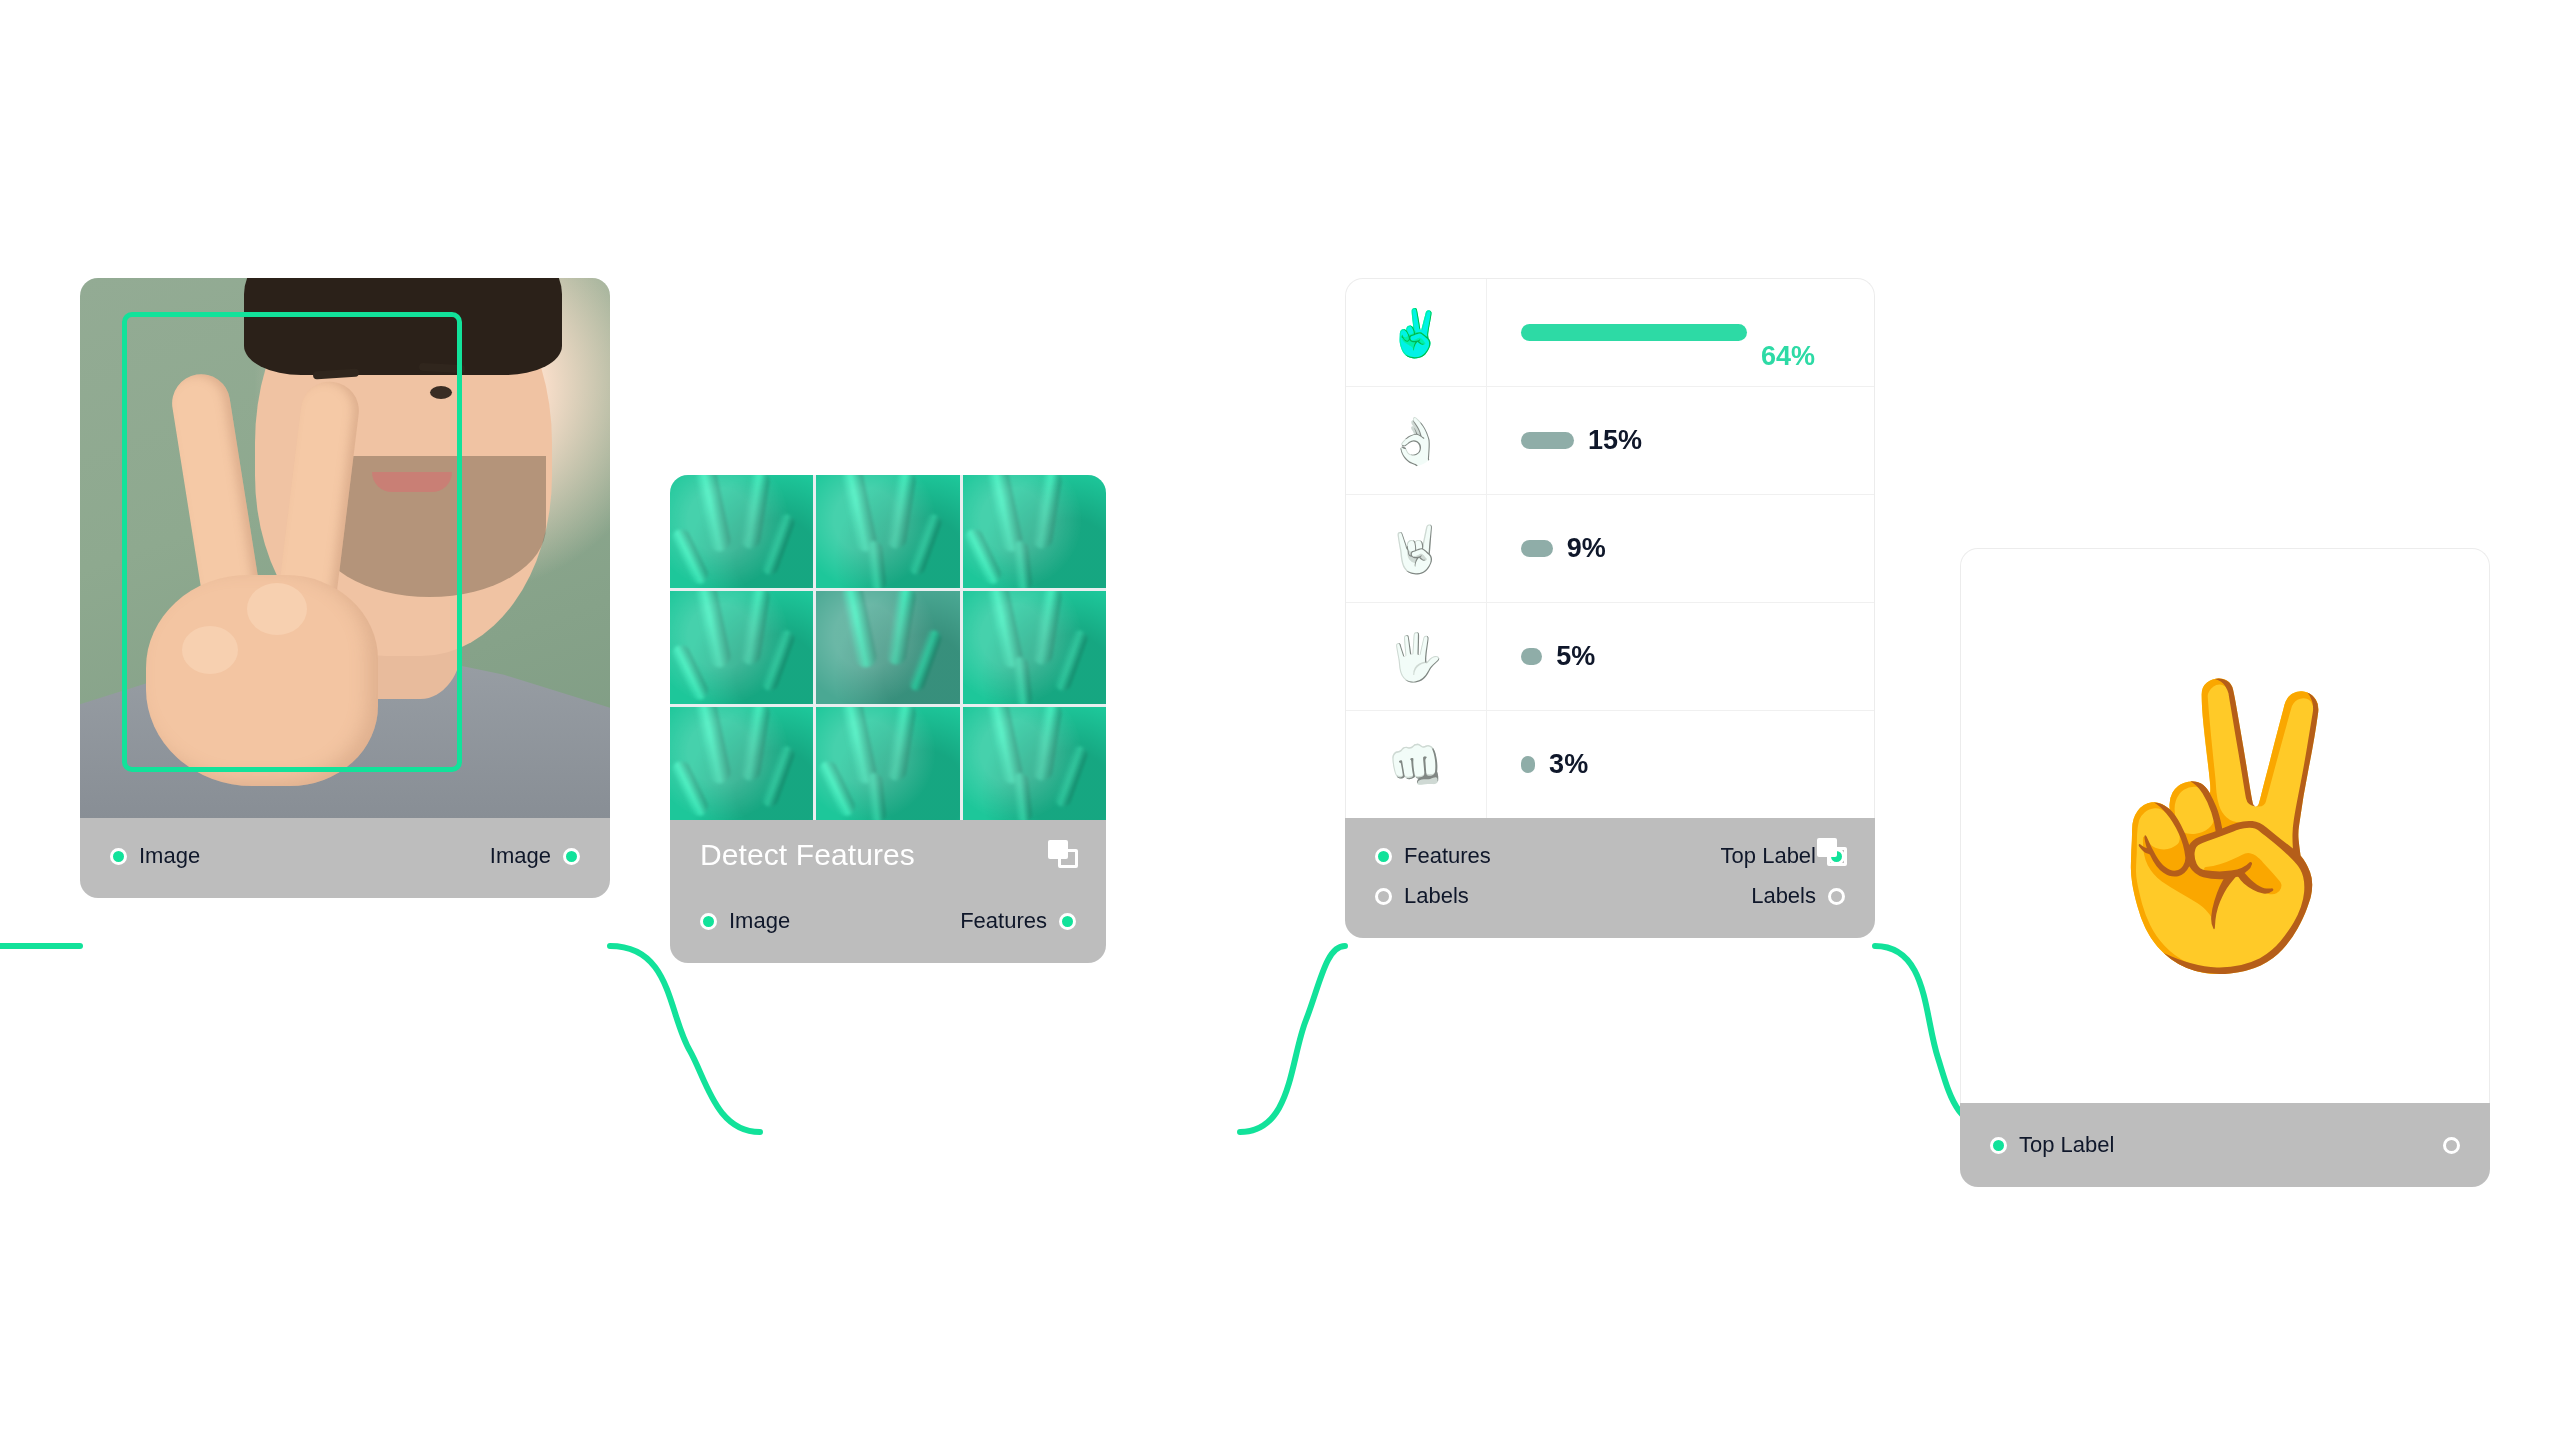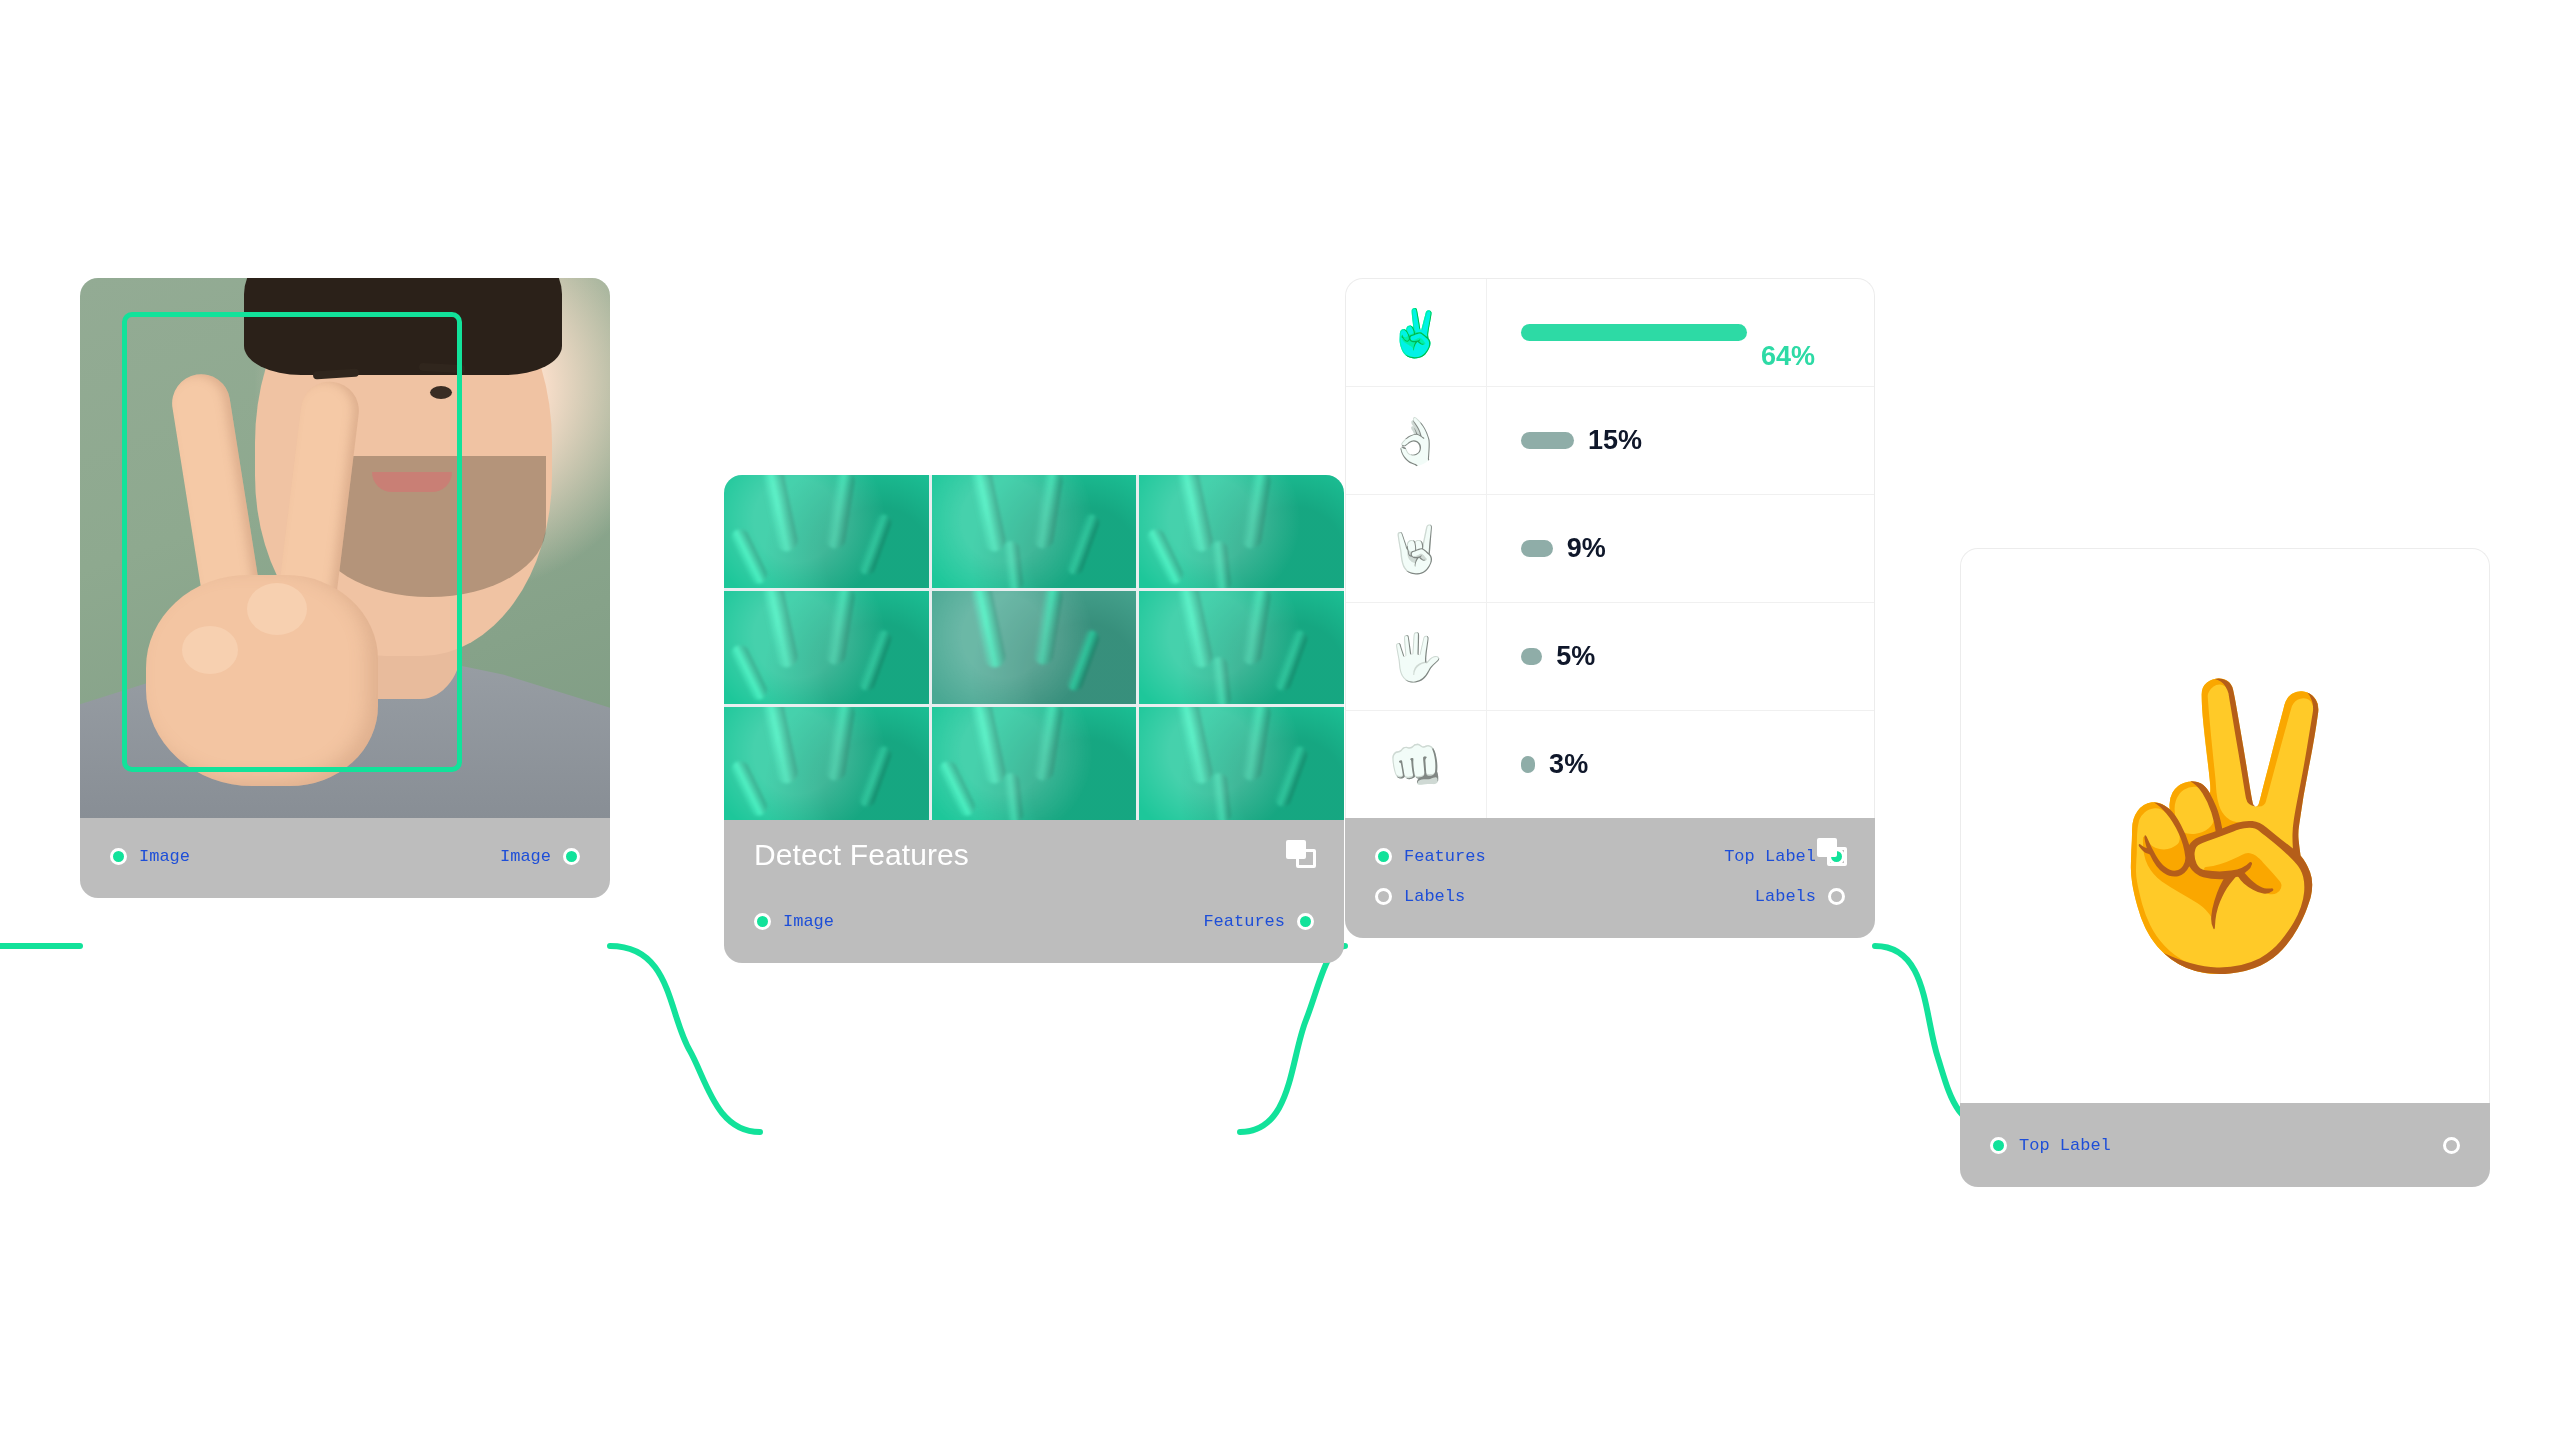--- a/index.html
+++ b/index.html
@@ -65,21 +65,21 @@
   .port-side{display:flex;align-items:center;gap:12px;}
   .port-side.right{justify-content:flex-end;}
   .port{
     width:17px;height:17px;border-radius:50%;
     border:3px solid #ffffff;box-sizing:border-box;
     flex:0 0 auto;
   }
   .port.filled{background:#12e29a;border-color:#ffffff;}
   .port.empty{background:transparent;}
   .port-label{
-    color:#1d4ed8;font-size:17px;line-height:1;white-space:nowrap;font-family:Liberation Mono, monospace;
+    color:#0f172a;font-size:22px;line-height:1;white-space:nowrap;
   }
   .port-value{
     color:#e2e2e2;font-size:26px;line-height:1;opacity:.75;
   }
   .chev{
     display:inline-block;width:13px;height:13px;
     border-right:3px solid #e2e2e2;border-bottom:3px solid #e2e2e2;
     transform:rotate(45deg) translate(-2px,-2px);
     opacity:.8;
   }
@@ -142,21 +142,21 @@
     position:absolute;background:#f7d0b0;border-radius:50%;
   }
   .photo .k1{left:42%;top:52%;width:60px;height:52px;}
   .photo .k2{left:20%;top:62%;width:56px;height:48px;}
   .bbox{
     position:absolute;left:42px;top:34px;width:330px;height:450px;
     border:5px solid #12e29a;border-radius:10px;
   }
 
   
-  #node-detect-features{left:724px;top:475px;width:620px;}
+  #node-detect-features{left:670px;top:475px;width:436px;}
   #node-detect-features .node-body{height:345px;}
   .fmap-grid{
     position:absolute;inset:0;
     display:grid;grid-template-columns:repeat(3,1fr);grid-template-rows:repeat(3,1fr);
     gap:3px;background:#e9eef0;
   }
   .fmap{
     position:relative;overflow:hidden;
     background:#1dc79a;
   }

